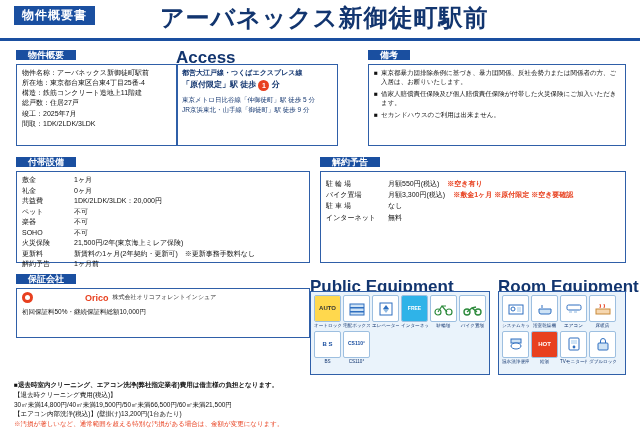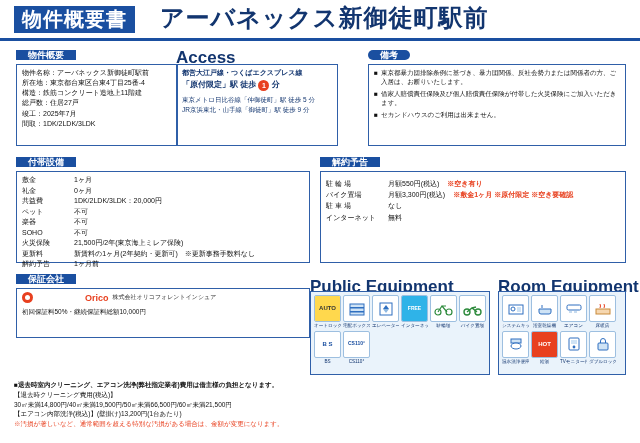--- a/index.html
+++ b/index.html
@@ -15,21 +15,21 @@
   .page{position:relative;width:640px;height:443px;}
 
   
   .titlebar{
     position:absolute;left:0;top:2px;width:640px;height:36px;
     border-bottom:3px solid #1a4fa0;
   }
   .title-badge{
     position:absolute;left:14px;top:4px;
     background:#1a4fa0;color:#fff;
-    font-size:20px;font-weight:bold;letter-spacing:1px;
+    font-size:12px;font-weight:bold;letter-spacing:1px;
     padding:3px 8px 4px 8px;
     line-height:1;
   }
   .title-main{
     position:absolute;left:160px;top:3px;
     font-size:24px;font-weight:bold;color:#12356f;
     letter-spacing:1px;line-height:1.1;
   }
 
   
@@ -81,21 +81,21 @@
   .acc-line{line-height:1.55;font-size:7px;color:#12356f;}
   .acc-strong{font-weight:bold;color:#12356f;}
   .circle-num{
     display:inline-block;width:11px;height:11px;border-radius:50%;
     background:#e8401f;color:#fff;font-size:7px;font-weight:bold;
     text-align:center;line-height:11px;vertical-align:-1px;
   }
   .sub-acc{font-size:6.5px;color:#12356f;line-height:1.5;}
 
   
-  #bikou-head{position:absolute;left:368px;top:50px;border-radius:7px;}
+  #bikou-head{position:absolute;left:368px;top:50px;}
   #bikou-box{left:368px;top:64px;width:256px;height:80px;}
   .bikou-item{display:flex;line-height:1.45;font-size:6.5px;margin-bottom:2px;}
   .bullet{flex:0 0 7px;}
 
   
   #futai-head{position:absolute;left:320px;top:157px;}
   #futai-box{left:320px;top:171px;width:304px;height:90px;}
   .futai-row{display:flex;line-height:1.6;font-size:7px;}
   .futai-row .k{width:62px;flex:0 0 62px;}
   .red{color:#e8401f;font-weight:bold;}

